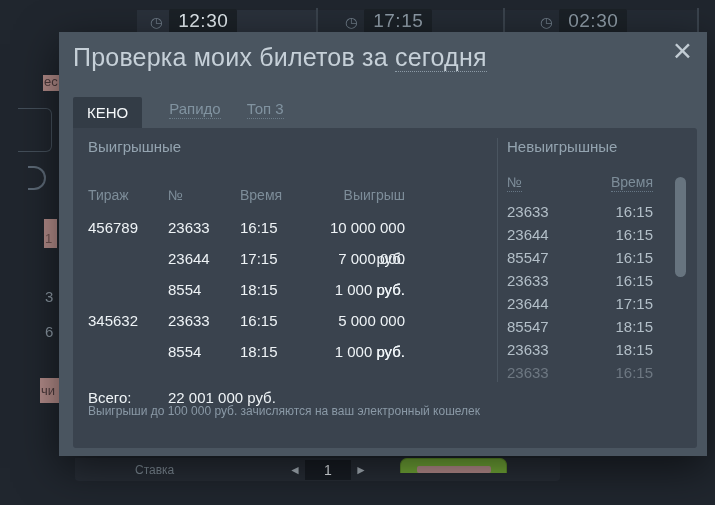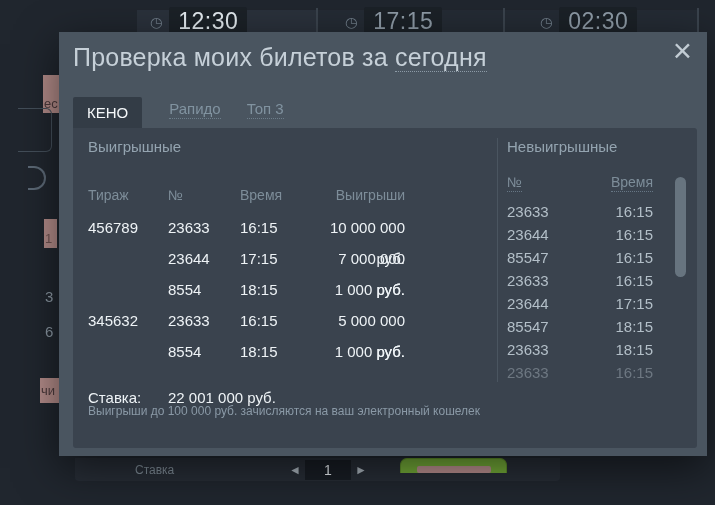--- a/index.html
+++ b/index.html
@@ -10,26 +10,26 @@
   
   .bg-el { position:absolute; }
   .timer-group { top:10px; height:22px; }
   .tg1 { left:137px; width:180px; background:#2a313b; }
   .tg2 { left:318px; width:186px; background:#242b34; }
   .tg3 { left:505px; width:193px; background:#242b34; }
   .vdiv { top:8px; width:2px; height:26px; background:#3a434d; }
   .timer-chip { position:absolute; top:0; height:24px; display:flex; align-items:center; gap:7px; }
   .chip-box { background:#1b2127; padding:1px 9px 3px; border-radius:2px; }
   .clock-glyph { font-size:14px; color:#6e7b87; }
-  .timer-time { font-size:23px; letter-spacing:.5px; }
+  .timer-time { font-size:19px; letter-spacing:.5px; }
   .t-bright { color:#e3eaef; }
   .t-dim { color:#8d9aa5; }
 
   .pink-badge { background:#b28b88; color:#4c3a3c; font-size:13px; display:flex; align-items:flex-end; justify-content:flex-start; padding:2px 1px; }
-  .pb-top { left:43px; top:75px; width:16px; height:38px; }
+  .pb-top { left:43px; top:75px; width:16px; height:16px; }
   .pb-mid { left:44px; top:219px; width:13px; height:29px; color:#6e5250; }
   .pb-bot { left:40px; top:378px; width:19px; height:25px; align-items:center; }
   .frag-outline { left:18px; top:108px; width:34px; height:44px; border:1px solid #434e59; border-left:none; border-radius:0 6px 6px 0; }
   .frag-circle { left:28px; top:166px; width:18px; height:24px; border:2px solid #5b6875; border-left:none; border-radius:0 12px 12px 0; }
   .bg-num { color:#8a97a2; font-size:15px; }
   .num-a { left:45px; top:288px; }
   .num-b { left:45px; top:323px; }
 
   .bet-strip { left:75px; top:458px; width:485px; height:23px; background:#272d36; border-radius:0 0 4px 4px; display:flex; align-items:center; }
   .bet-label { position:absolute; left:60px; color:#7f8c97; font-size:12px; }
@@ -136,21 +136,21 @@
     </div>
 
     <div class="panel">
 
       <div class="win-block">
         <div class="section-label">Выигрышные</div>
         <div class="win-head">
           <span class="th">Тираж</span>
           <span class="th">№</span>
           <span class="th">Время</span>
-          <span class="th th4">Выигрыши</span>
+          <span class="th th4">Выигрыш</span>
         </div>
         <div class="win-rows">
 
             <div class="win-row">
               <span class="c0">456789</span>
               <span class="c1">23633</span>
               <span class="c2">16:15</span>
               <span class="c3">10 000 000 руб.</span>
             </div>
 
@@ -176,21 +176,21 @@
             </div>
 
             <div class="win-row">
               <span class="c0"></span>
               <span class="c1">8554</span>
               <span class="c2">18:15</span>
               <span class="c3">1 000 руб.</span>
             </div>
           </div>
         <div class="total-row">
-          <span>Ставка:</span>
+          <span>Всего:</span>
           <span class="tval">22 001 000 руб.</span>
         </div>
       </div>
 
       <div class="lose-divider"></div>
       <div class="lose-block">
         <div class="section-label">Невыигрышные</div>
         <div class="lose-head">
           <span class="th">№</span>
           <span class="th th2">Время</span>

